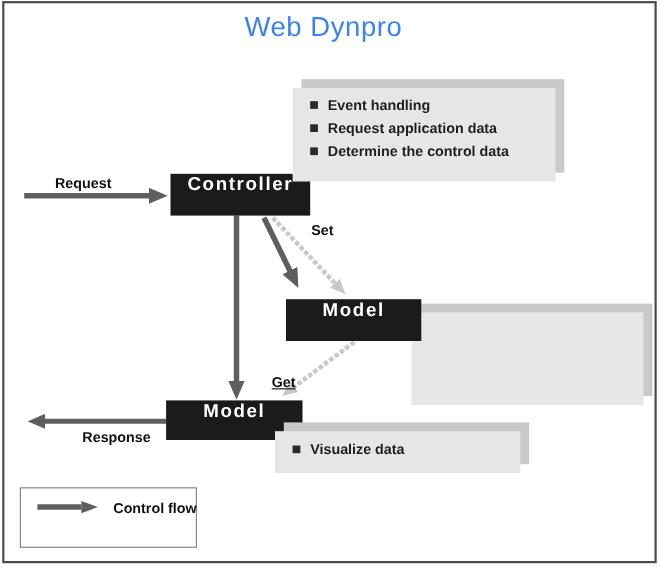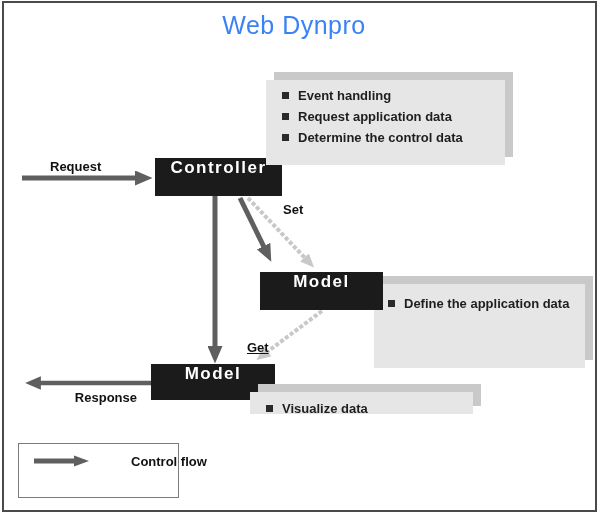--- a/index.html
+++ b/index.html
@@ -31,34 +31,34 @@
   }
   .note ul{list-style:none;margin:0;padding:0;}
   .note li{display:flex;align-items:flex-start;line-height:20px;margin-bottom:1px;}
   .bullet{
     flex:0 0 auto;width:7px;height:7px;background:#2a2a2a;
     margin:6px 9px 0 0;display:inline-block;
   }
   .note-controller{left:266px;top:80px;width:239px;height:85px;padding:6px 0 0 16px;box-sizing:border-box;z-index:4;}
   .note-model{left:374px;top:284px;width:211px;height:84px;padding:10px 0 0 14px;box-sizing:border-box;z-index:2;}
   .note-model li span.txt{max-width:175px;}
-  .note-view{left:250px;top:392px;width:223px;height:22px;padding:7px 0 0 16px;box-sizing:border-box;z-index:4;}
+  .note-view{left:250px;top:392px;width:223px;height:38px;padding:7px 0 0 16px;box-sizing:border-box;z-index:4;}
   .flow-label{
     position:absolute;font-size:13px;font-weight:bold;color:#111;z-index:5;
   }
   .lbl-request{left:50px;top:159px;width:86px;}
   .lbl-response{left:45px;top:365px;width:92px;text-align:right;margin-top:25px;}
   .lbl-set{left:283px;top:202px;}
   .lbl-get{left:247px;top:340px;text-decoration:underline;}
   .legend{
     position:absolute;left:18px;top:443px;width:161px;height:55px;
     border:1px solid #7a7a7a;background:#ffffff;box-sizing:border-box;z-index:5;
   }
   .legend-row{position:absolute;left:13px;height:16px;display:flex;align-items:center;}
-  .legend-row.r1{top:9px;gap:28px;}
+  .legend-row.r1{top:9px;}
   .legend-row.r2{top:35px;margin-top:36px;}
   .legend-row svg{margin-right:11px;}
   .legend-label{font-size:13px;font-weight:bold;color:#111;white-space:nowrap;}
 </style>
 </head>
 <body>
 
 <div class="frame"></div>
 
 <div class="title">Web Dynpro</div>
@@ -114,24 +114,20 @@
     </li>
     <li>
       <span class="bullet"></span>
       <span class="txt">Determine the control data</span>
     </li>
   </ul>
 </div>
 
 <div class="note note-model">
   <ul>
-    <li>
-      <span class="bullet"></span>
-      <span class="txt">Define the application data</span>
-    </li>
   </ul>
 </div>
 
 <div class="note note-view">
   <ul>
     <li>
       <span class="bullet"></span>
       <span class="txt">Visualize data</span>
     </li>
   </ul>

